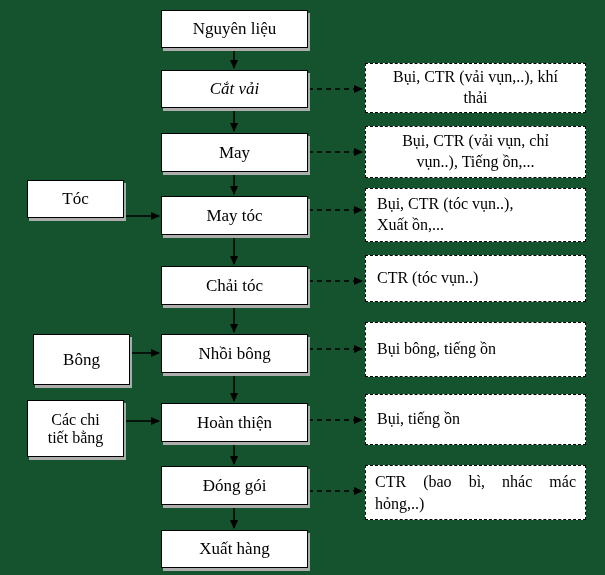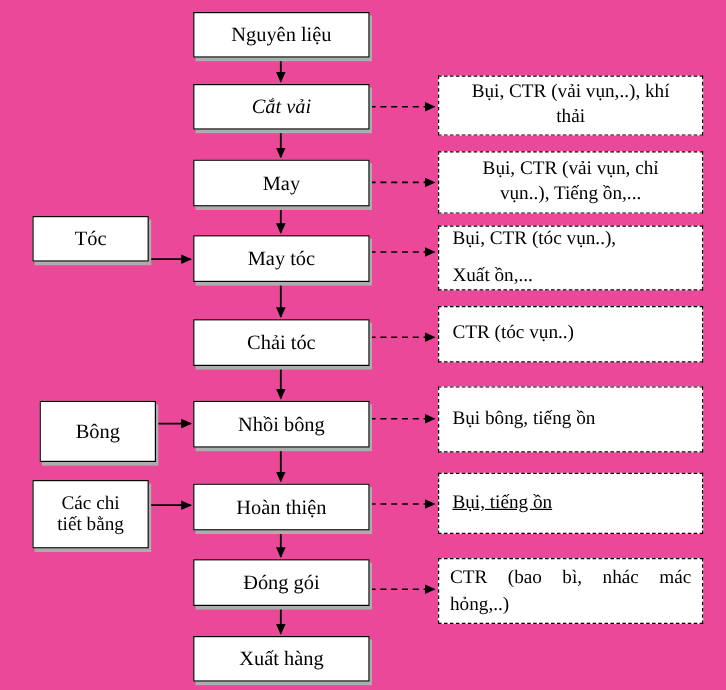--- a/index.html
+++ b/index.html
@@ -1,21 +1,21 @@
 <!DOCTYPE html>
 <html><head>
 <meta charset="utf-8">
 <style>
   html, body { margin: 0; padding: 0; background: #ffffff; }
   body { font-family: "Liberation Serif", serif; color: #000; }
   .canvas {
     position: relative;
     width: 605px;
     height: 575px;
-    background: #ec4899;
+    background: #14532d;
     overflow: hidden;
   }
   svg.connectors {
     position: absolute;
     left: 0; top: 0;
     width: 605px; height: 575px;
     z-index: 0;
     pointer-events: none;
   }
   .pbox, .lbox {
@@ -63,24 +63,24 @@
   .b-xuathang   { left:161px; top:530px; width:147px; height:38px; }
 
   
   .b-toc     { left:27px; top:180px; width:97px; height:38px; }
   .b-bong    { left:33px; top:334px; width:97px; height:51px; }
   .b-chitiet { left:27px; top:400px; width:97px; height:57px; font-size:16px; }
 
   
   .e1 { left:365px; top:63px;  width:221px; height:50px; }
   .e2 { left:365px; top:126px; width:221px; height:52px; }
-  .e3 { left:365px; top:188px; width:221px; height:54px;justify-content:space-between; }
+  .e3 { left:365px; top:188px; width:221px; height:54px; }
   .e4 { left:365px; top:255px; width:221px; height:47px; }
   .e5 { left:365px; top:322px; width:221px; height:55px; }
-  .e6 { left:365px; top:394px; width:221px; height:51px;text-decoration:underline; }
+  .e6 { left:365px; top:394px; width:221px; height:51px; }
   .e7 { left:365px; top:465px; width:221px; height:55px; line-height:1.4; }
 </style>
 </head>
 <body>
 
 <div class="canvas">
 
   <svg class="connectors" viewBox="0 0 605 575" xmlns="http://www.w3.org/2000/svg">
     <defs>
       <marker id="ah" markerWidth="9" markerHeight="8" refX="8" refY="4" orient="auto" markerUnits="userSpaceOnUse">

